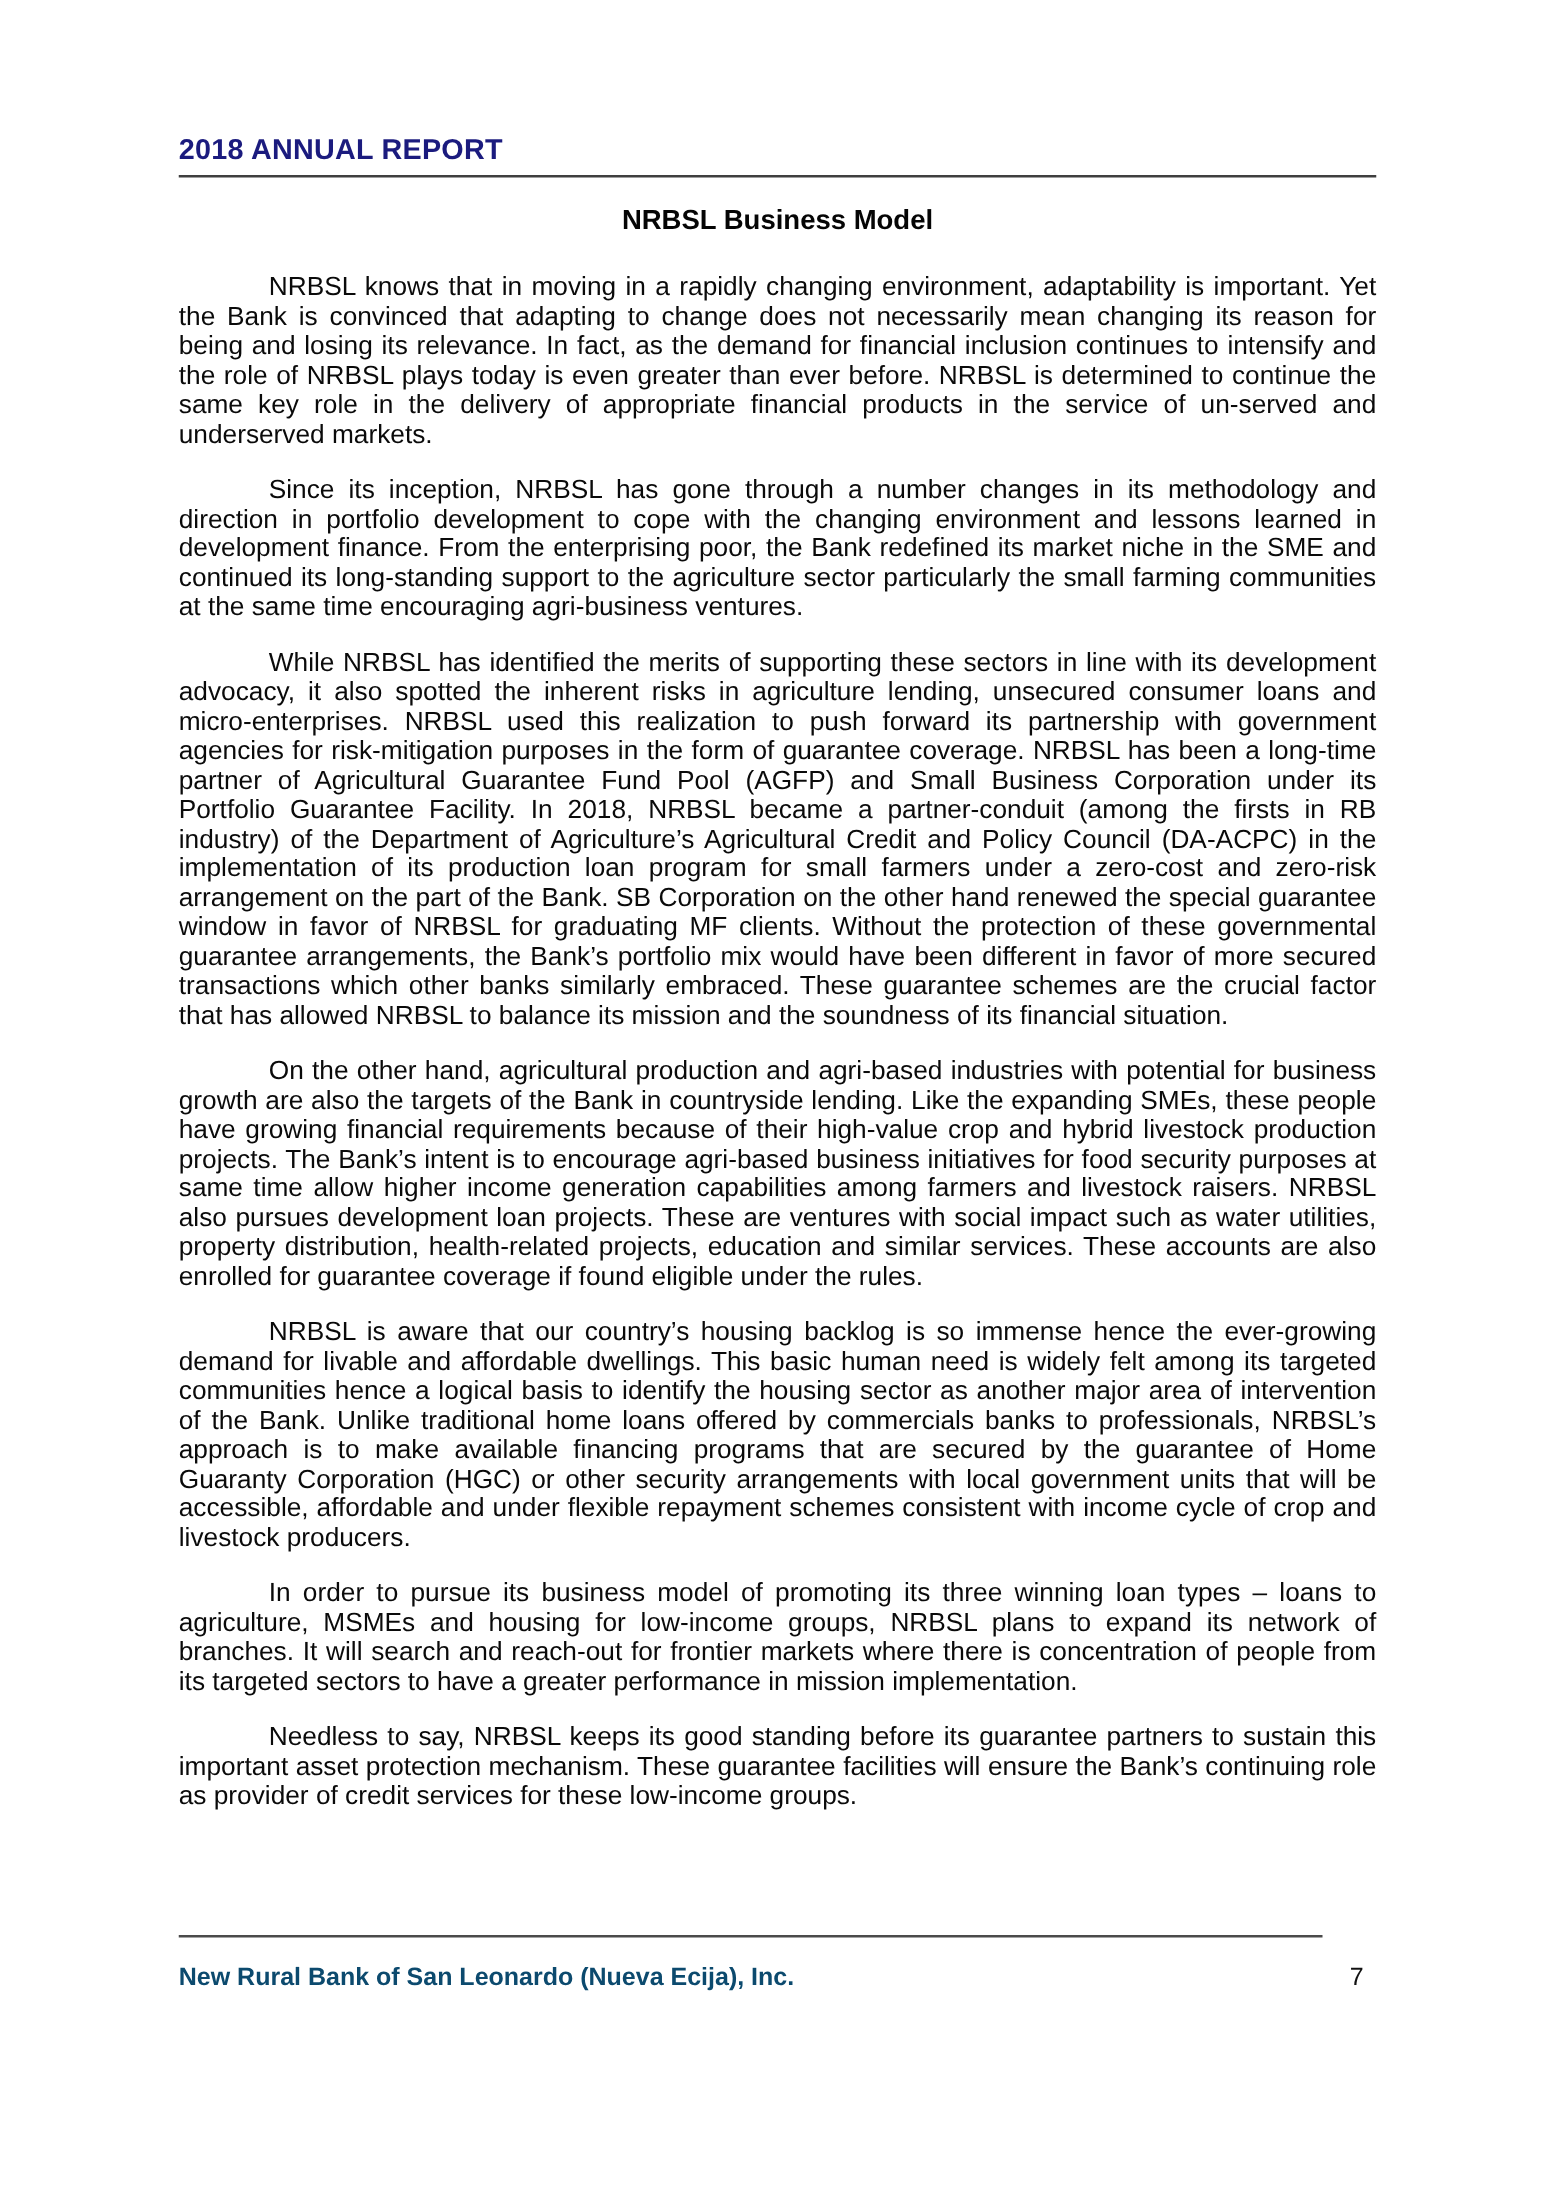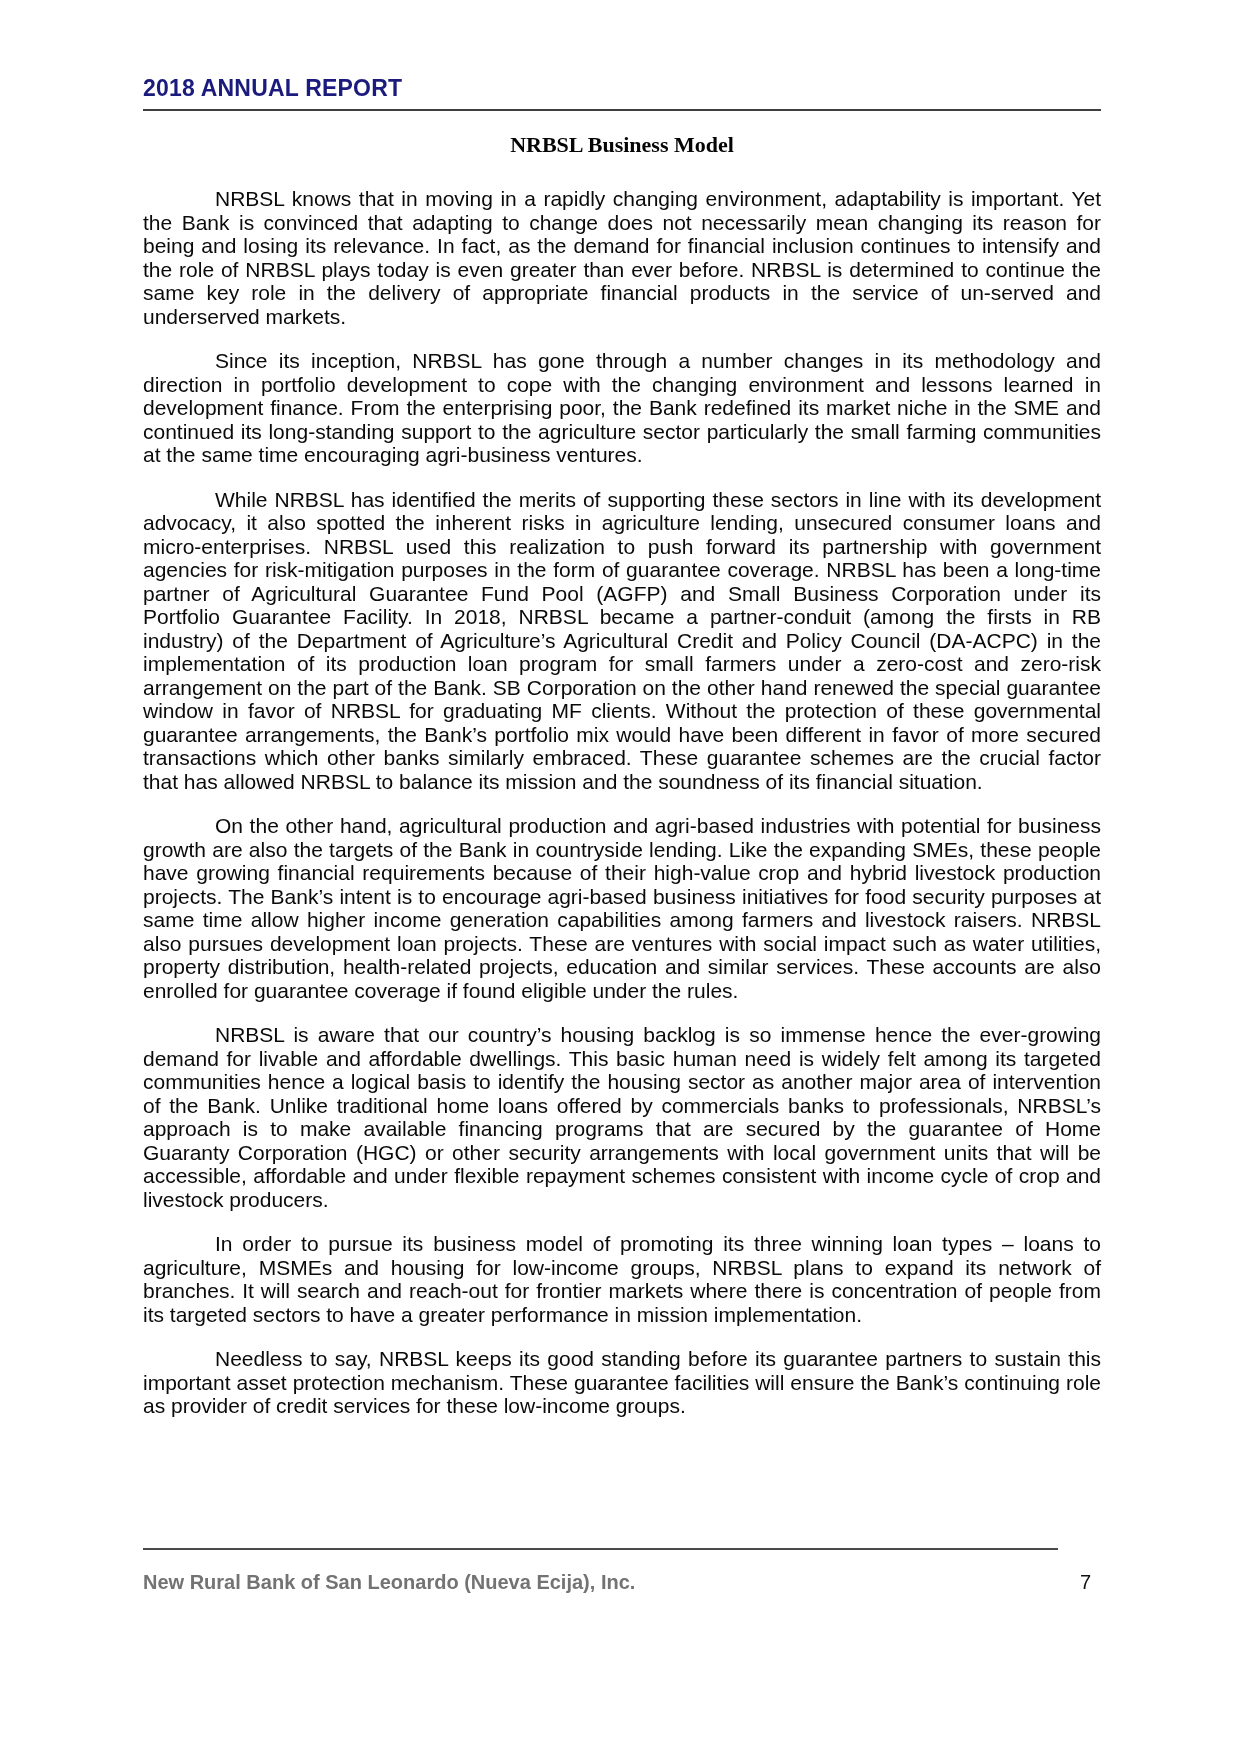--- a/index.html
+++ b/index.html
@@ -13,40 +13,39 @@
     overflow: hidden;
   }
   .page {
     position: absolute;
     left: 143px;
     top: 0;
     width: 958px;
     height: 1755px;
   }
   .report-header {
-    padding-top: 75px;
+    padding-top: 106px;
   }
   .report-header .header-title {
     font-size: 23px;
     font-weight: bold;
     color: #1b1b7e;
     letter-spacing: 0.2px;
   }
   .header-rule {
     margin-top: 7px;
     border-bottom: 2px solid #3f3f3f;
     width: 100%;
   }
   .doc-title {
     margin-top: 21px;
     text-align: center;
     font-size: 22px;
     font-weight: bold;
     color: #050505;
-    font-family: Liberation Serif, serif;
   }
   .doc-body {
     margin-top: 29px;
     font-size: 21px;
     line-height: 23.5px;
     text-align: justify;
   }
   .doc-body p {
     text-indent: 72px;
     margin-bottom: 21px;
@@ -63,21 +62,21 @@
   }
   .footer-row {
     margin-top: 21px;
     display: flex;
     justify-content: space-between;
     align-items: baseline;
   }
   .footer-bank {
     font-size: 20px;
     font-weight: bold;
-    color: #737373;
+    color: #0c4a6e;
   }
   .footer-page-number {
     font-size: 20px;
     color: #111111;
     padding-right: 10px;
   }
 </style>
 </head>
 <body>
 

